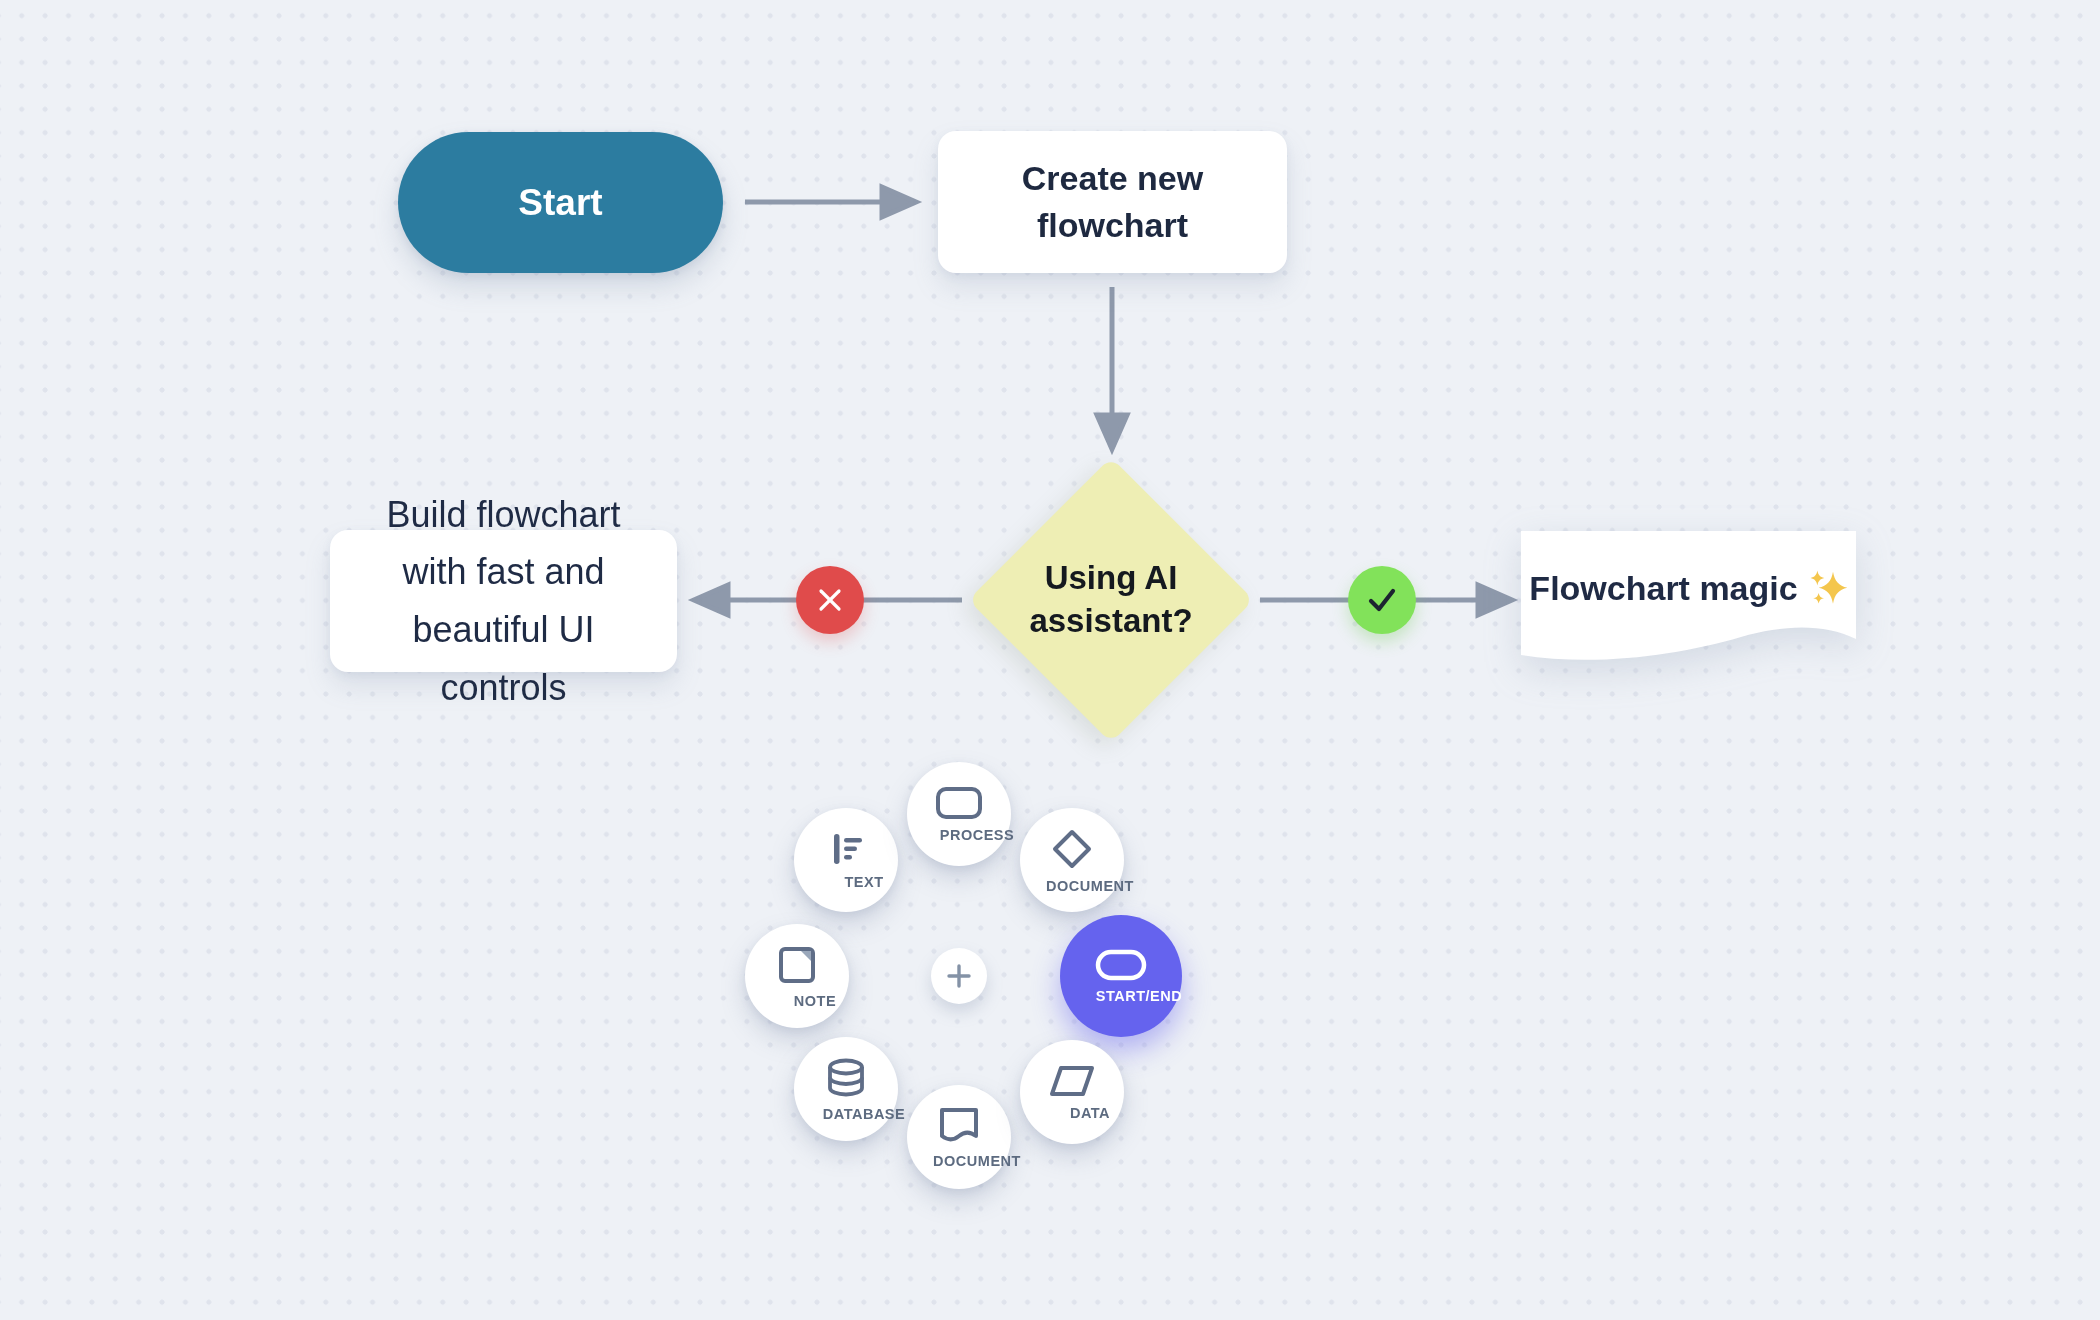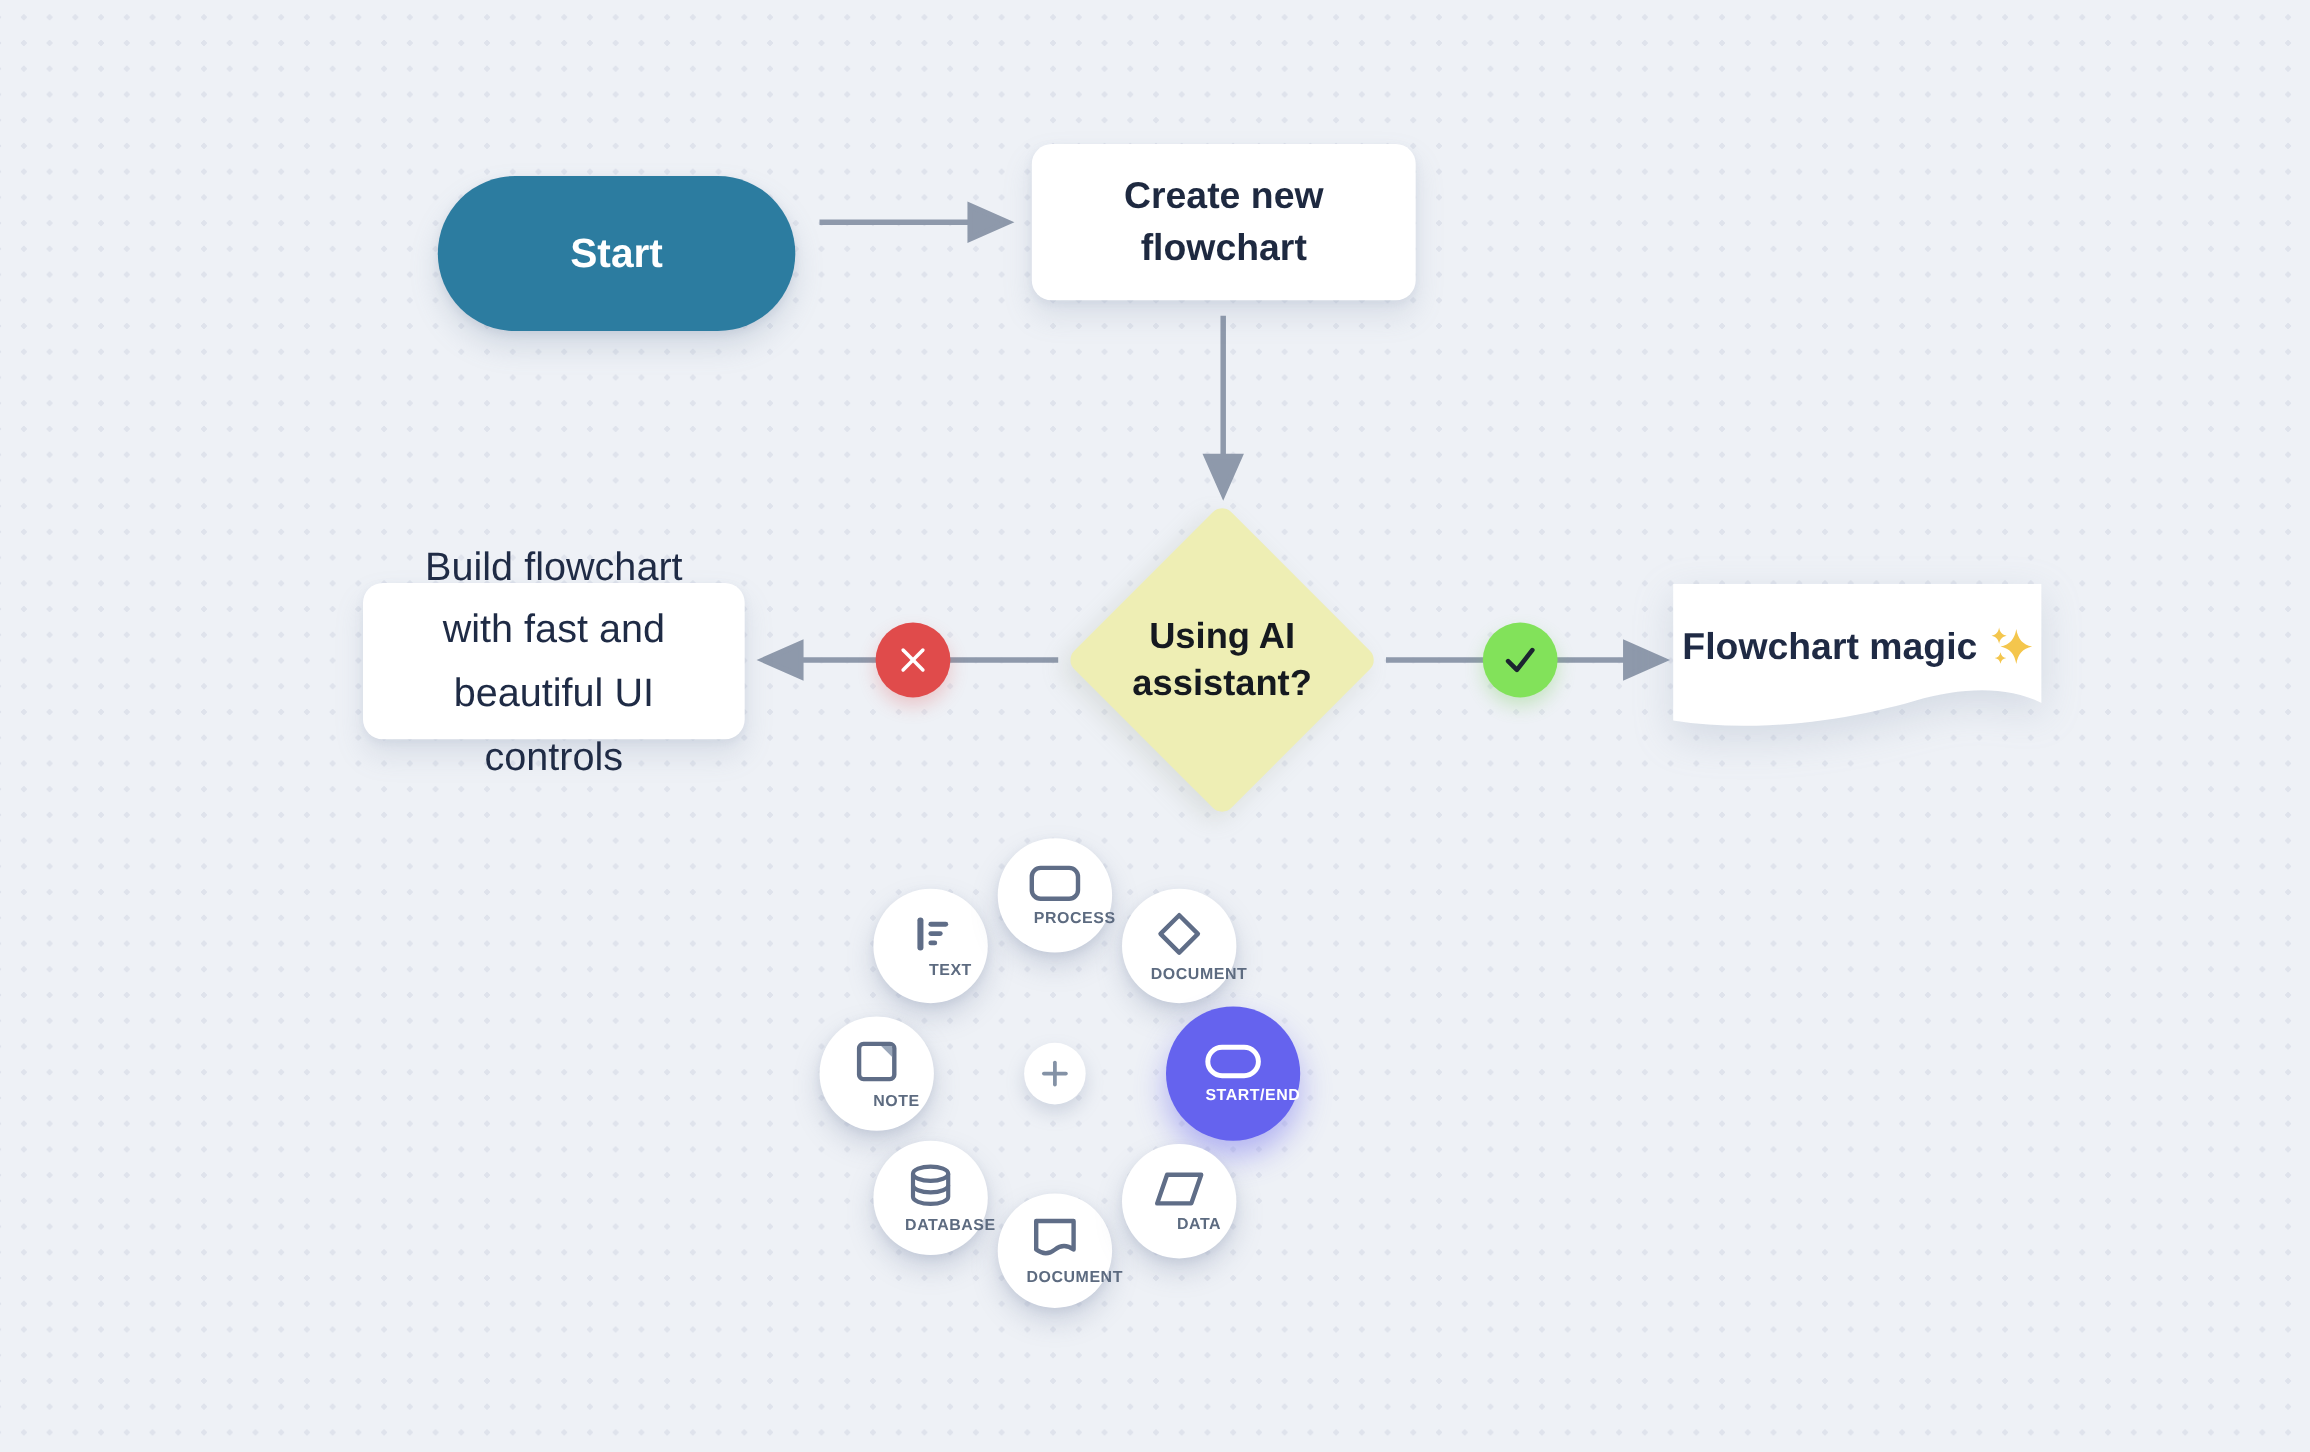--- a/index.html
+++ b/index.html
@@ -21,21 +21,20 @@
   
   .node {
     position: absolute;
     display: flex; align-items: center; justify-content: center;
     text-align: center;
   }
   #node-start {
     left: 398px; top: 132px; width: 325px; height: 141px;
     background: #2c7ca0; border-radius: 71px;
     box-shadow: 0 14px 26px rgba(110,130,160,0.22), 0 3px 8px rgba(110,130,160,0.14);
-    margin-top: 28px;
   }
   #node-start .lbl { color: #ffffff; font-size: 37px; font-weight: 700; }
 
   .white-box {
     background: #ffffff; border-radius: 18px;
     box-shadow: 0 14px 26px rgba(120,138,165,0.18), 0 3px 8px rgba(120,138,165,0.10);
   }
   #node-create { left: 938px; top: 131px; width: 349px; height: 142px; }
   #node-create .lbl { color: #1e2940; font-size: 34px; font-weight: 600; line-height: 1.38; width: 262px; }
 

